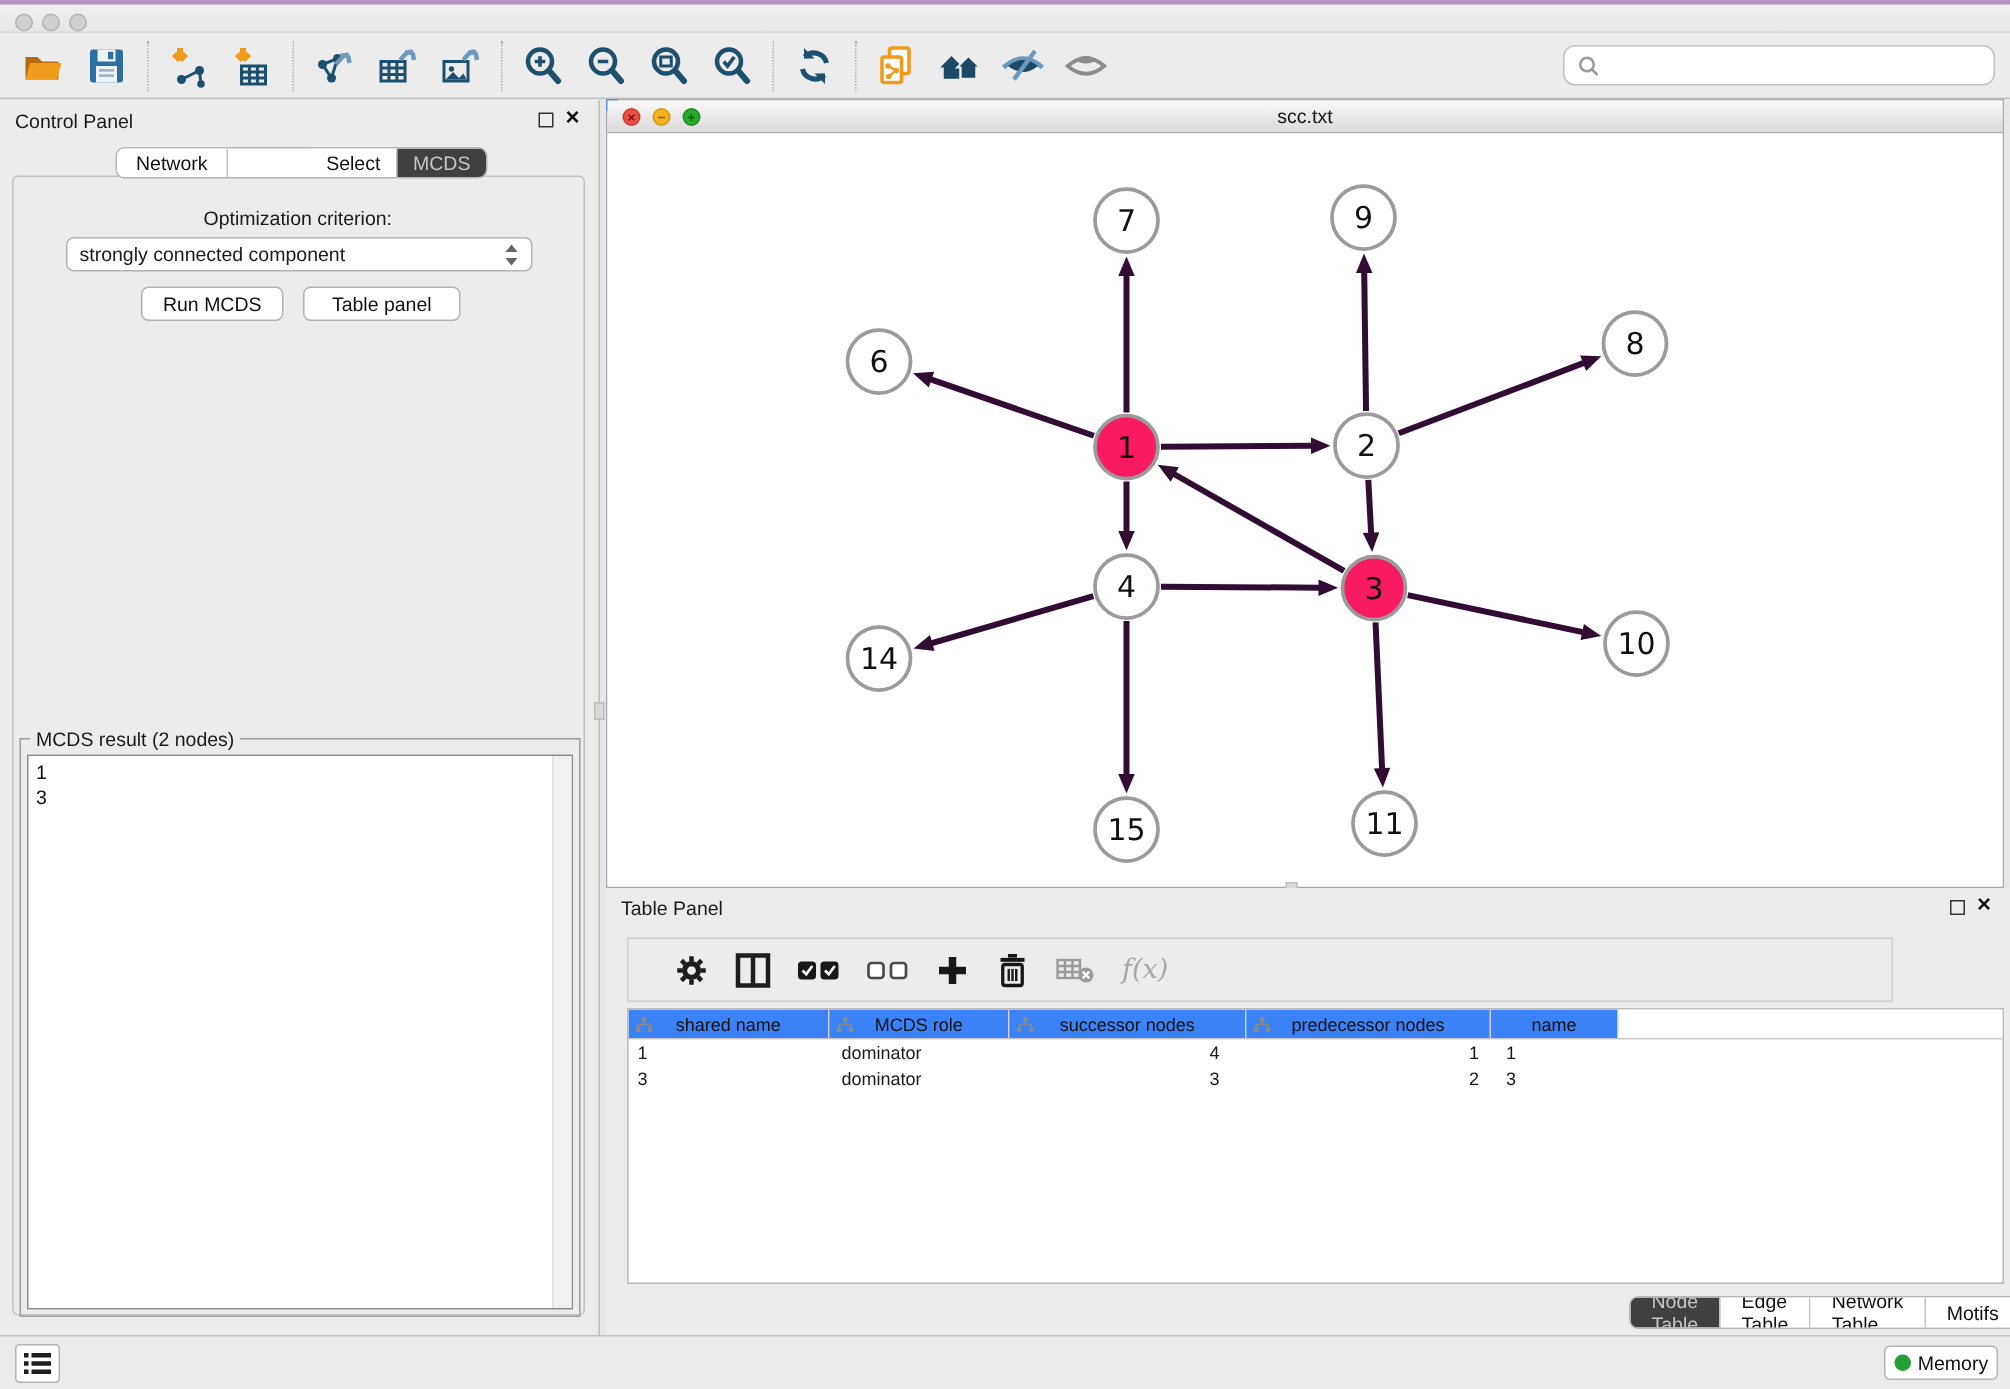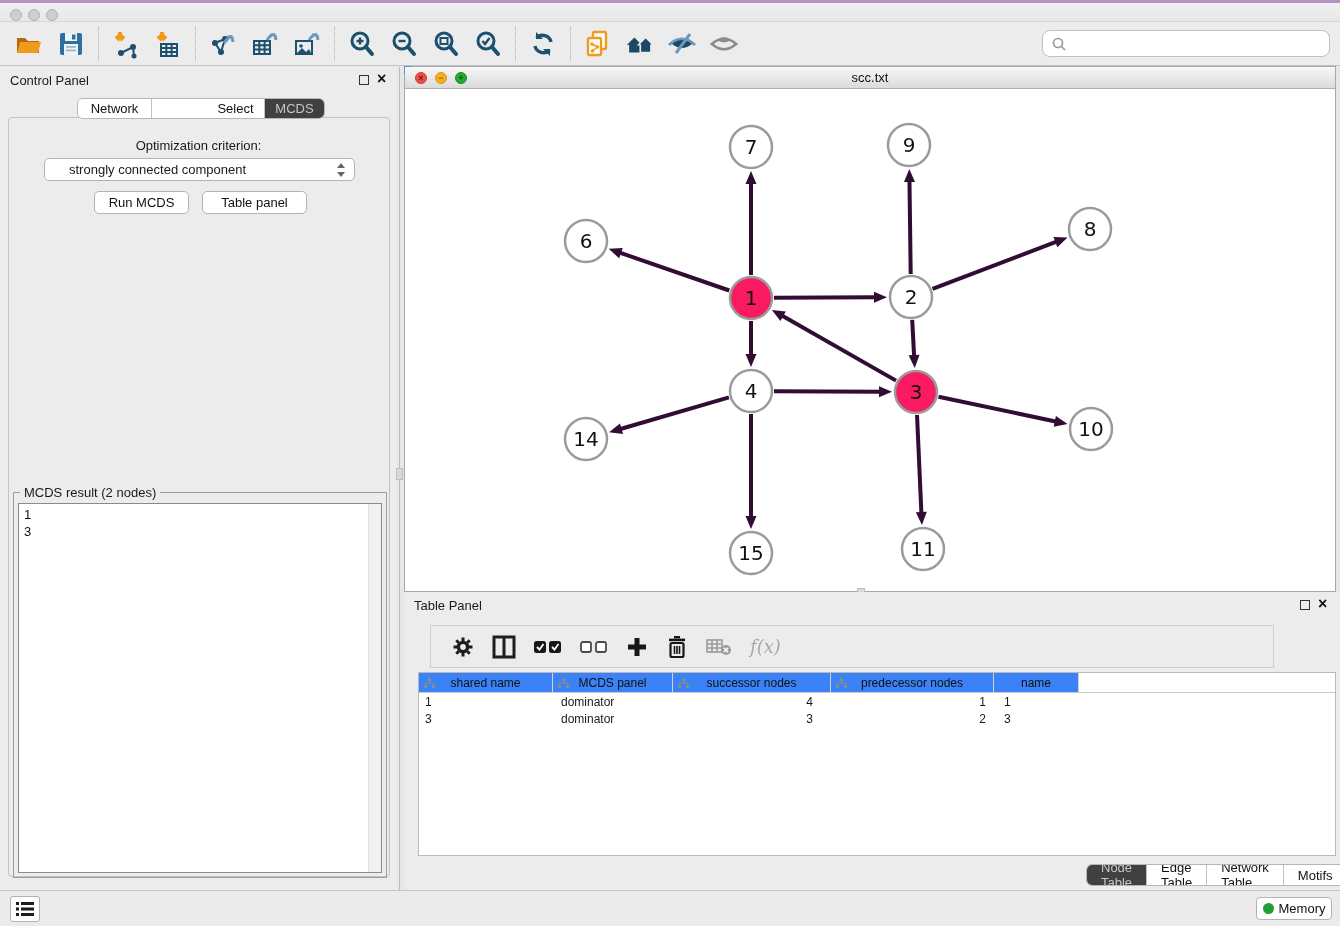--- a/index.html
+++ b/index.html
@@ -34,21 +34,21 @@
     border-radius:4px; background:#ececec; }
   .seg { position:absolute; display:flex; border:1px solid #b6b6b6; border-radius:6px; overflow:hidden; background:#fff; height:21px; }
   .seg .seg-item { font-size:13px; display:flex; align-items:center; justify-content:center;
     border-right:1px solid #c2c2c2; background:#fff; color:#111; }
   .seg .seg-item:last-child { border-right:none; }
   .seg .seg-item.dim { background:#404040; color:#c6c6c6; }
   .cp-tabs { left:77px; top:31px; }
   .cp-tabs .seg-item.t0{width:74px;text-align:center;} .cp-tabs .seg-item.t1{width:55px;margin-top:38px;} .cp-tabs .seg-item.t2{width:58px;} .cp-tabs .seg-item.t3{width:59px;}
   .opt-label { position:absolute; left:0; width:397px; top:71px; text-align:center; font-size:13px; }
   .dropdown { position:absolute; left:44px; top:91px; width:311px; height:23px; background:#fff;
-    border:1px solid #b3b3b3; border-radius:5px; font-size:13px; display:flex; align-items:center; padding-left:24px; }
+    border:1px solid #b3b3b3; border-radius:5px; font-size:13px; display:flex; align-items:center; padding-left:8px; }
   .dd-stepper { position:absolute; right:8px; top:3px; width:10px; height:16px; }
   .dd-stepper:before, .dd-stepper:after { content:""; position:absolute; left:1px; border-left:4px solid transparent; border-right:4px solid transparent; }
   .dd-stepper:before { top:1px; border-bottom:5px solid #666; }
   .dd-stepper:after { bottom:1px; border-top:5px solid #666; }
   .btn { position:absolute; top:124px; height:23px; background:#fff; border:1px solid #b3b3b3; border-radius:5px;
     font-size:13px; font-family:"Liberation Sans",sans-serif; color:#111; }
   .btn.run { left:94px; width:95px; } .btn.closep { left:202px; width:105px; }
   .fieldset { position:absolute; left:13px; top:425px; width:374px; height:386px; border:1px solid #9e9e9e; }
   .fieldset .legend { position:absolute; left:6px; top:-8px; background:#ececec; padding:0 4px; font-size:13px; }
   .result-area { position:absolute; left:4px; right:4px; top:10px; bottom:4px; background:#fff; border:1px solid #8a8a8a; }
@@ -70,22 +70,22 @@
   .fd-red { left:10px; background:#ea4e44; border:1px solid #cf3a31; color:#7c120c; }
   .fd-yel { left:30px; background:#f5b01e; border:1px solid #d8960f; color:#8a5d05; }
   .fd-grn { left:50px; background:#26a92c; border:1px solid #1d8c22; color:#0b5e0f; }
   .net-canvas { position:absolute; left:0; top:22px; right:0; bottom:0; background:#fff; overflow:hidden; }
   .frame-corner { position:absolute; left:-1px; top:-1px; width:8px; height:8px; border-left:3px solid #5a93d8; border-top:3px solid #5a93d8; }
   .canvas-handle { position:absolute; left:452px; bottom:-3px; width:8px; height:6px; background:#d9d9d9; border:1px solid #bdbdbd; }
 
   
   .table-panel { position:absolute; left:404px; top:592px; width:936px; height:298px; background:#ececec; }
   .table-panel .panel-float { left:896px; } .table-panel .panel-close { left:914px; }
-  .tp-toolbar { position:absolute; left:26px; top:33px; width:844px; height:43px; background:#ececec;
-    border:1px solid #cdcdcd; display:flex; align-items:center; padding-left:12px; }
+  .tp-toolbar { position:absolute; left:14px; top:33px; width:844px; height:43px; background:#ececec;
+    border:1px solid #cdcdcd; display:flex; align-items:center; padding-left:22px; }
   .tp-icon { height:26px; display:flex; align-items:center; justify-content:center; margin:0 9px; }
   .fx { font-family:"DejaVu Serif", serif; font-style:italic; font-size:18px; color:#a8a8a8; }
   .tgrid { position:absolute; left:14px; top:80px; width:918px; height:184px; background:#fff; border:1px solid #b9b9b9; overflow:hidden; }
   .thead, .trow { display:grid; grid-template-columns:134px 120px 158px 163px 85px auto; }
   .thead { height:20px; border-bottom:1px solid #c9c9c9; }
   .hcell { position:relative; background:#3b82f6; border-right:1px solid #d2d2d2; font-size:12px; color:#111;
     display:flex; align-items:center; justify-content:center; }
   .hcell .tree { position:absolute; left:5px; top:5px; }
   .hfill { background:#fff; border-right:none; }
   .trow { height:17px; font-size:12px; align-items:center; }
@@ -454,21 +454,21 @@
             </svg>
           <span>shared name</span>
         </div>
         <div class="hcell">
           <svg class="tree" width="11" height="11" viewBox="0 0 11 11">
               <rect x="4" y="0" width="3" height="3" fill="#8a8a8a"></rect>
               <rect x="0" y="7" width="3" height="3" fill="#8a8a8a"></rect>
               <rect x="8" y="7" width="3" height="3" fill="#8a8a8a"></rect>
               <path d="M5.5 3 v2 M1.5 7 v-2 h8 v2" stroke="#8a8a8a" fill="none"></path>
             </svg>
-          <span>MCDS panel</span>
+          <span>MCDS role</span>
         </div>
         <div class="hcell">
           <svg class="tree" width="11" height="11" viewBox="0 0 11 11">
               <rect x="4" y="0" width="3" height="3" fill="#8a8a8a"></rect>
               <rect x="0" y="7" width="3" height="3" fill="#8a8a8a"></rect>
               <rect x="8" y="7" width="3" height="3" fill="#8a8a8a"></rect>
               <path d="M5.5 3 v2 M1.5 7 v-2 h8 v2" stroke="#8a8a8a" fill="none"></path>
             </svg>
           <span>successor nodes</span>
         </div>

